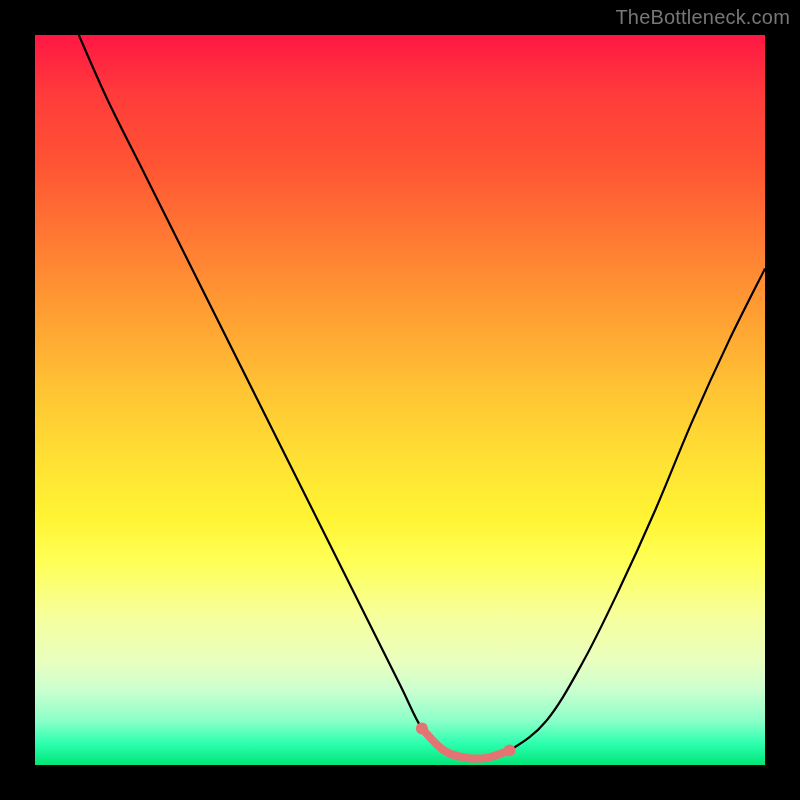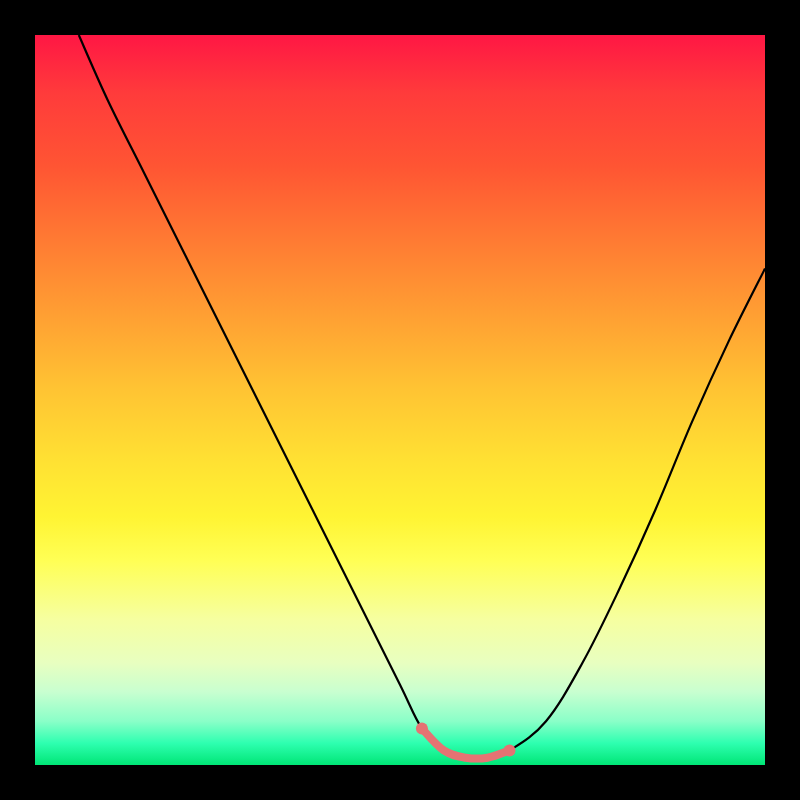--- a/index.html
+++ b/index.html
@@ -57,20 +57,21 @@
     font-weight: 500;
     letter-spacing: 0.2px;
     user-select: none;
   }
 </style>
 </head>
 <body>
 
 <div class="frame">
 
+  <div class="watermark">TheBottleneck.com</div>
 
   <div class="plot-area">
     <svg id="curve-svg" class="curve-svg" viewBox="0 0 730 730" preserveAspectRatio="none">
       <path id="main-curve" fill="none" stroke="#000000" stroke-width="2.2" d="M 43.8,0 C 49.056,11.825999999999988 61.174,40.733999999999945 73,65.69999999999993 C 84.826,90.66599999999991 96.36,112.41999999999992 109.5,138.69999999999993 C 122.64,164.97999999999996 132.86,185.42000000000004 146,211.70000000000005 C 159.14,237.98000000000005 169.36,258.42 182.5,284.7 C 195.64,310.97999999999996 205.86,331.41999999999996 219,357.7 C 232.14,383.98 242.35999999999999,404.4200000000001 255.49999999999997,430.70000000000005 C 268.64,456.98 278.86,477.42 292,503.7 C 305.14,529.98 315.36,550.4200000000001 328.5,576.7 C 341.64,602.98 354.488,628.676 365,649.7 C 375.512,670.724 379.016,681.674 386.90000000000003,693.5 C 394.78400000000005,705.326 400.916,710.144 408.8,715.4 C 416.684,720.656 422.816,721.3860000000001 430.7,722.7 C 438.584,724.014 444.716,724.014 452.6,722.7 C 460.48400000000004,721.3860000000001 463.988,721.97 474.5,715.4 C 485.012,708.8299999999999 497.85999999999996,701.9680000000001 510.99999999999994,686.2 C 524.14,670.432 534.36,651.452 547.5,627.8 C 560.64,604.1479999999999 570.86,582.3939999999999 584,554.8 C 597.14,527.206 607.36,504.722 620.5,474.5 C 633.64,444.278 643.86,417.122 657,386.90000000000003 C 670.14,356.67800000000005 680.36,334.194 693.5,306.6 C 706.64,279.00600000000003 723.43,246.73999999999998 730,233.59999999999997"></path>
       <path id="highlight-curve" fill="none" stroke="#e57373" stroke-width="8" stroke-linecap="round" d="M 386.90000000000003,693.5 C 390.84200000000004,697.442 400.916,710.144 408.8,715.4 C 416.684,720.656 422.816,721.3860000000001 430.7,722.7 C 438.584,724.014 444.716,724.014 452.6,722.7 C 460.48400000000004,721.3860000000001 470.558,716.7139999999999 474.5,715.4"></path>
       <g id="highlight-dots">
           <circle cx="386.90000000000003" cy="693.5" r="6" fill="#e57373"></circle>
           <circle cx="474.5" cy="715.4" r="6" fill="#e57373"></circle>
         </g>
     </svg>

